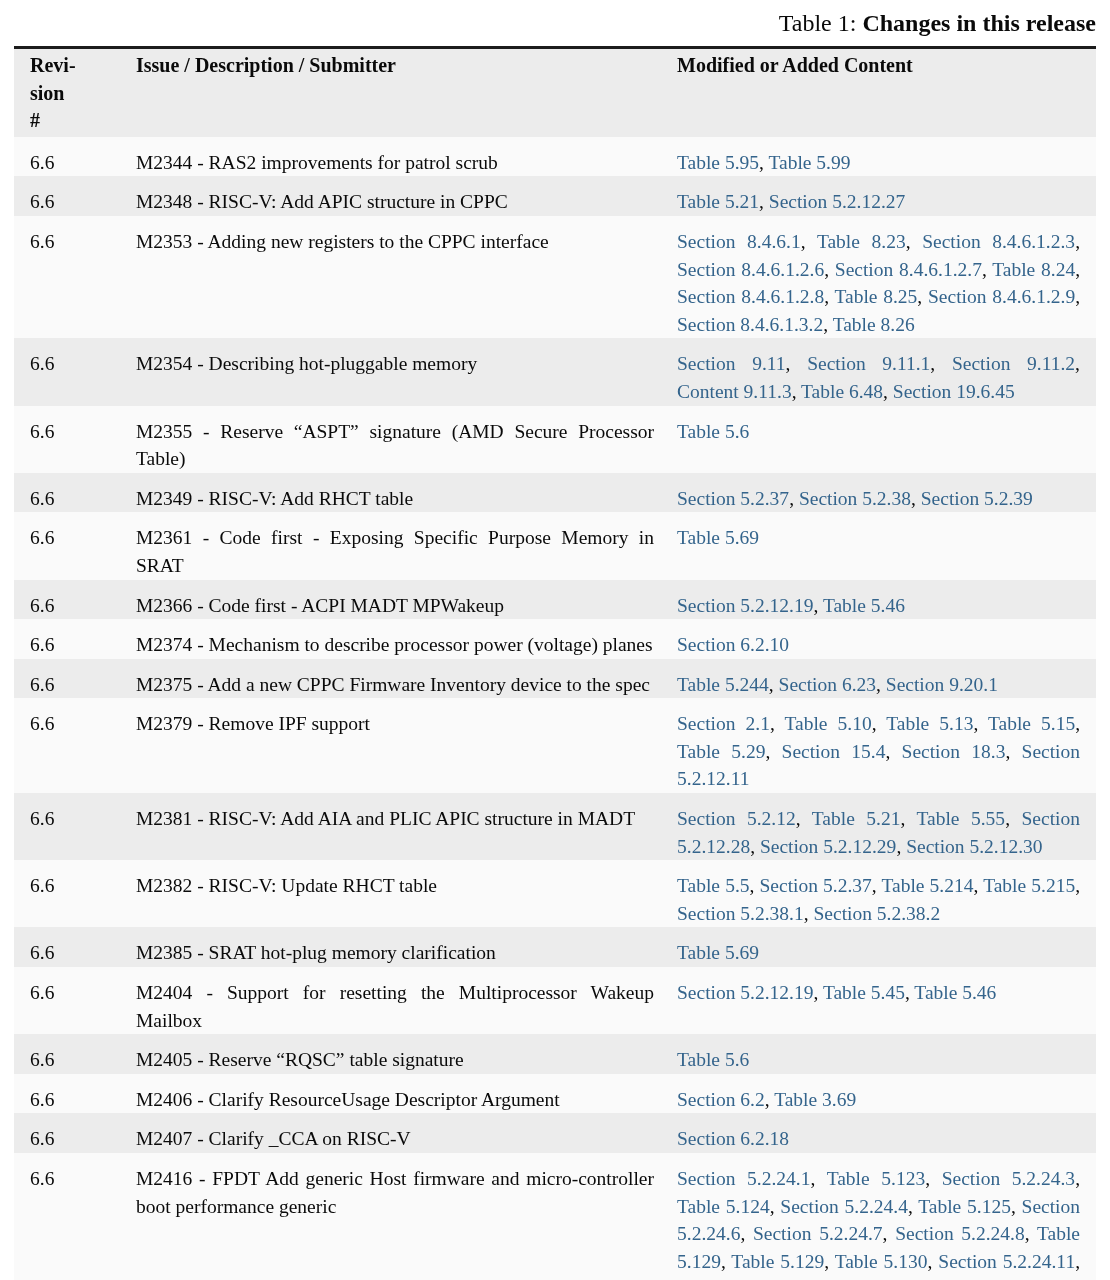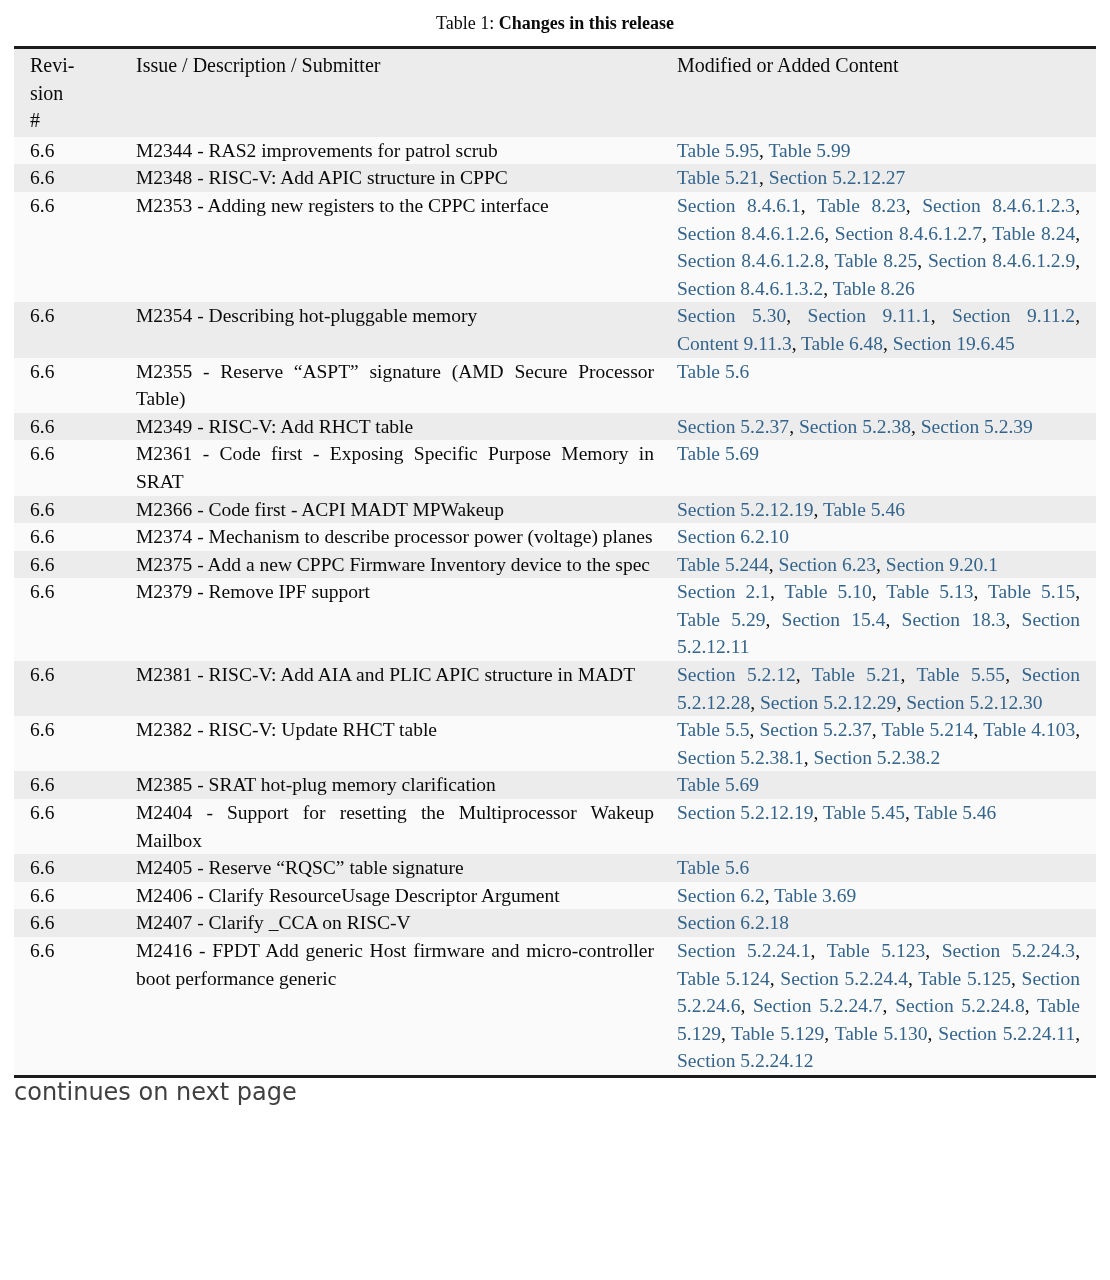--- a/index.html
+++ b/index.html
@@ -6,53 +6,53 @@
   body {
     width: 1110px; height: 1280px;
     background: #ffffff;
     font-family: "Liberation Serif", serif;
     color: var(--text-color, #0a0a0a);
     overflow: hidden;
   }
   .page { padding: 6px 14px 0 14px; }
 
   .caption {
-    text-align: center;
-    font-size: 18px;
+    text-align: right;
+    font-size: 24px;
     line-height: 26px;
     margin: 4px 0 10px 0;
   }
   .caption .cap-bold { font-weight: bold; }
 
   table.changes {
     border-collapse: collapse;
     table-layout: fixed;
     width: 1082px;
     border-top: 3px solid var(--rule-color, #1c1c1c);
     border-bottom: 3px solid var(--rule-color, #1c1c1c);
     font-size: 19.5px;
     line-height: 27.6px;
   }
   th, td { box-sizing: border-box; vertical-align: top; }
 
   thead tr { background: var(--header-bg, #ececec); }
   th {
-    font-weight: normal;
+    font-weight: bold;
     text-align: left;
     font-size: 20px;
     padding-top: 3px;
     padding-bottom: 2px;
   }
   th.col-rev { white-space: pre-line; }
 
   .col-rev   { width: 121px; padding-left: 16px; }
   .col-desc  { width: 541px; padding-right: 22px; }
   .col-links { width: 420px; padding-right: 16px; }
 
-  td { padding-top: 0; padding-bottom: 0; }
+  td { padding-top: 12px; padding-bottom: 0; }
   td.col-desc  { text-align: justify; }
   td.col-links { text-align: justify; }
 
   tr.row-light { background: var(--row-light-bg, #fafafa); }
   tr.row-dark  { background: var(--row-stripe-bg, #ececec); }
 
   a.xref {
     color: var(--link-blue, #34648c);
     text-decoration: none;
     cursor: pointer;
@@ -97,21 +97,21 @@
     <td class="col-links"><a href="#" class="xref">Table 5.21</a>, <a href="#" class="xref">Section 5.2.12.27</a></td>
   </tr>
         <tr class="row-light">
     <td class="col-rev">6.6</td>
     <td class="col-desc">M2353 - Adding new registers to the CPPC interface</td>
     <td class="col-links"><a href="#" class="xref">Section 8.4.6.1</a>, <a href="#" class="xref">Table 8.23</a>, <a href="#" class="xref">Section 8.4.6.1.2.3</a>, <a href="#" class="xref">Section 8.4.6.1.2.6</a>, <a href="#" class="xref">Section 8.4.6.1.2.7</a>, <a href="#" class="xref">Table 8.24</a>, <a href="#" class="xref">Section 8.4.6.1.2.8</a>, <a href="#" class="xref">Table 8.25</a>, <a href="#" class="xref">Section 8.4.6.1.2.9</a>, <a href="#" class="xref">Section 8.4.6.1.3.2</a>, <a href="#" class="xref">Table 8.26</a></td>
   </tr>
         <tr class="row-dark">
     <td class="col-rev">6.6</td>
     <td class="col-desc">M2354 - Describing hot-pluggable memory</td>
-    <td class="col-links"><a href="#" class="xref">Section 5.30</a>, <a href="#" class="xref">Section 9.11.1</a>, <a href="#" class="xref">Section 9.11.2</a>, <a href="#" class="xref">Content 9.11.3</a>, <a href="#" class="xref">Table 6.48</a>, <a href="#" class="xref">Section 19.6.45</a></td>
+    <td class="col-links"><a href="#" class="xref">Section 9.11</a>, <a href="#" class="xref">Section 9.11.1</a>, <a href="#" class="xref">Section 9.11.2</a>, <a href="#" class="xref">Content 9.11.3</a>, <a href="#" class="xref">Table 6.48</a>, <a href="#" class="xref">Section 19.6.45</a></td>
   </tr>
         <tr class="row-light">
     <td class="col-rev">6.6</td>
     <td class="col-desc">M2355 - Reserve “ASPT” signature (AMD Secure Processor Table)</td>
     <td class="col-links"><a href="#" class="xref">Table 5.6</a></td>
   </tr>
         <tr class="row-dark">
     <td class="col-rev">6.6</td>
     <td class="col-desc">M2349 - RISC-V: Add RHCT table</td>
     <td class="col-links"><a href="#" class="xref">Section 5.2.37</a>, <a href="#" class="xref">Section 5.2.38</a>, <a href="#" class="xref">Section 5.2.39</a></td>
@@ -142,21 +142,21 @@
     <td class="col-links"><a href="#" class="xref">Section 2.1</a>, <a href="#" class="xref">Table 5.10</a>, <a href="#" class="xref">Table 5.13</a>, <a href="#" class="xref">Table 5.15</a>, <a href="#" class="xref">Table 5.29</a>, <a href="#" class="xref">Section 15.4</a>, <a href="#" class="xref">Section 18.3</a>, <a href="#" class="xref">Section 5.2.12.11</a></td>
   </tr>
         <tr class="row-dark">
     <td class="col-rev">6.6</td>
     <td class="col-desc">M2381 - RISC-V: Add AIA and PLIC APIC structure in MADT</td>
     <td class="col-links"><a href="#" class="xref">Section 5.2.12</a>, <a href="#" class="xref">Table 5.21</a>, <a href="#" class="xref">Table 5.55</a>, <a href="#" class="xref">Section 5.2.12.28</a>, <a href="#" class="xref">Section 5.2.12.29</a>, <a href="#" class="xref">Section 5.2.12.30</a></td>
   </tr>
         <tr class="row-light">
     <td class="col-rev">6.6</td>
     <td class="col-desc">M2382 - RISC-V: Update RHCT table</td>
-    <td class="col-links"><a href="#" class="xref">Table 5.5</a>, <a href="#" class="xref">Section 5.2.37</a>, <a href="#" class="xref">Table 5.214</a>, <a href="#" class="xref">Table 4.103</a>, <a href="#" class="xref">Section 5.2.38.1</a>, <a href="#" class="xref">Section 5.2.38.2</a></td>
+    <td class="col-links"><a href="#" class="xref">Table 5.5</a>, <a href="#" class="xref">Section 5.2.37</a>, <a href="#" class="xref">Table 5.214</a>, <a href="#" class="xref">Table 5.215</a>, <a href="#" class="xref">Section 5.2.38.1</a>, <a href="#" class="xref">Section 5.2.38.2</a></td>
   </tr>
         <tr class="row-dark">
     <td class="col-rev">6.6</td>
     <td class="col-desc">M2385 - SRAT hot-plug memory clarification</td>
     <td class="col-links"><a href="#" class="xref">Table 5.69</a></td>
   </tr>
         <tr class="row-light">
     <td class="col-rev">6.6</td>
     <td class="col-desc">M2404 - Support for resetting the Multiprocessor Wakeup Mailbox</td>
     <td class="col-links"><a href="#" class="xref">Section 5.2.12.19</a>, <a href="#" class="xref">Table 5.45</a>, <a href="#" class="xref">Table 5.46</a></td>

